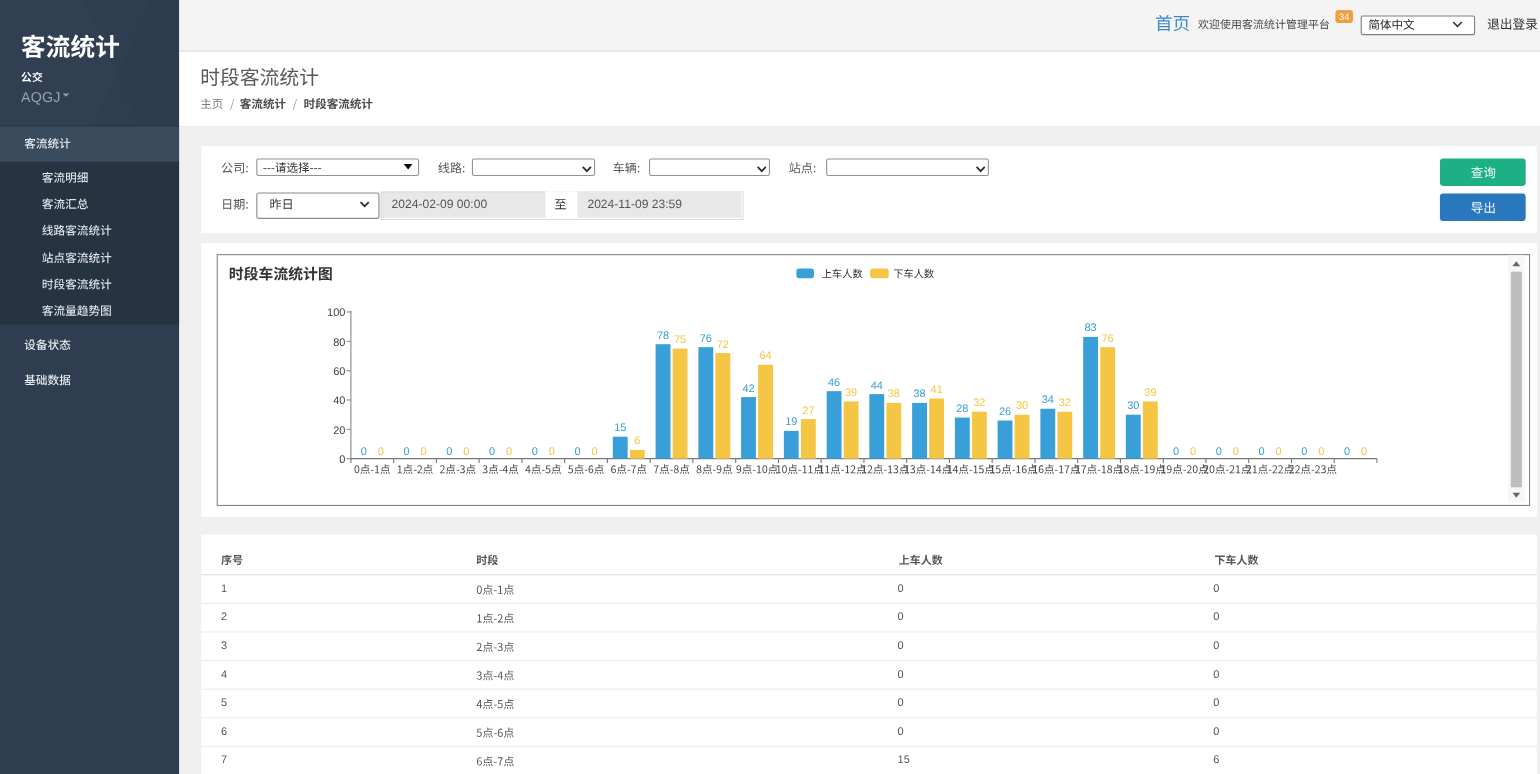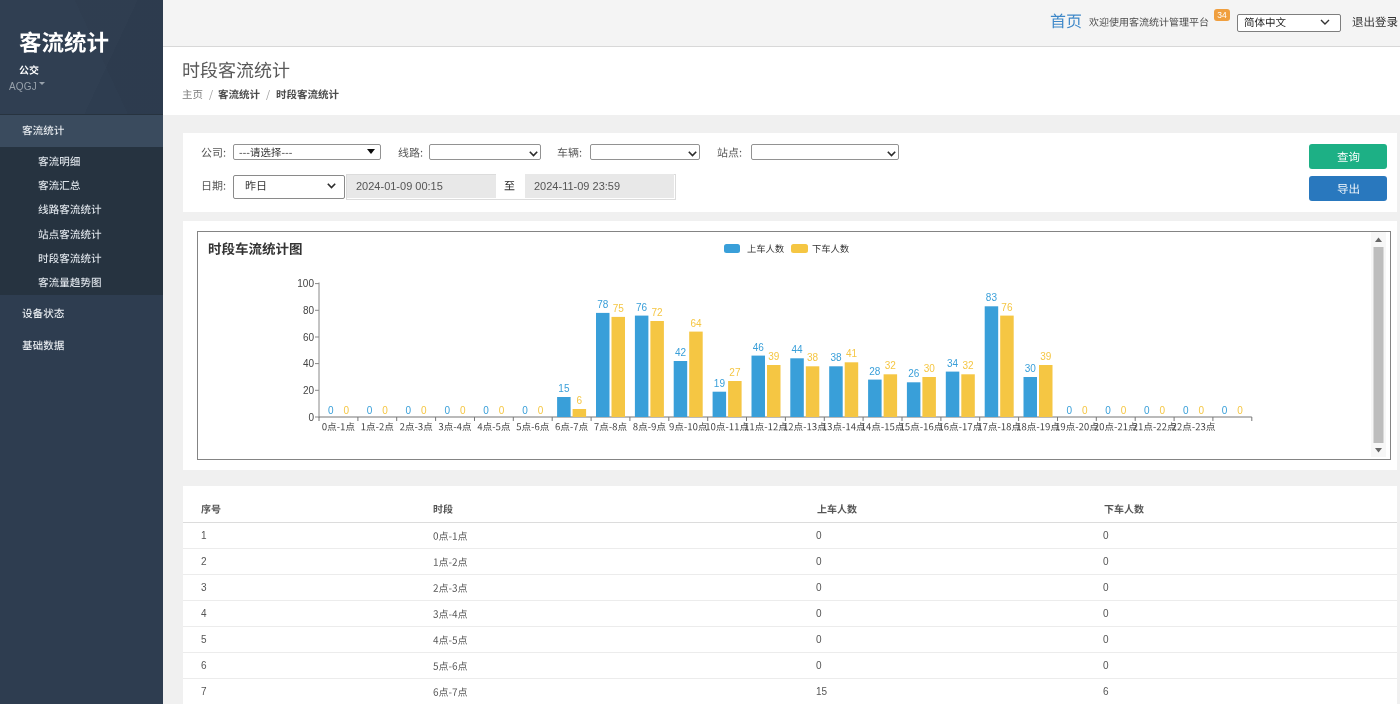--- a/index.html
+++ b/index.html
@@ -116,21 +116,21 @@
         <use href="#g7edfb" x="2000"></use>
         <use href="#g8ba1b" x="3000"></use>
       </g>
     </svg>
     <svg class="t" style="left:19.0px;top:65.0px" width="22.0" height="10.5">
       <g fill="#ffffff" transform="translate(0,8.80) scale(0.01000,-0.01000)">
         <use href="#g516cb" x="0"></use>
         <use href="#g4ea4b" x="1000"></use>
       </g>
     </svg>
-    <div style="position:absolute;left:9px;top:81px;width:120px;height:13px;color:#97a1ab;font-size:10px;letter-spacing:0.2px">AQGJ<span style="display:inline-block;width:2px"></span><span style="display:inline-block;width:0;height:0;border:3px solid transparent;border-top-color:#97a1ab;vertical-align:2px"></span></div>
+    <div style="position:absolute;left:19px;top:81px;width:120px;height:13px;color:#97a1ab;font-size:13px;letter-spacing:0.2px">AQGJ<span style="display:inline-block;width:2px"></span><span style="display:inline-block;width:0;height:0;border:3px solid transparent;border-top-color:#97a1ab;vertical-align:2px"></span></div>
     <div style="position:absolute;left:0;top:114px;width:163px;height:33px;background:#3a4b5e;border-top:1px solid #27333f"></div>
     <svg class="t" style="left:22.0px;top:125.3px" width="44.4" height="11.1">
       <g fill="#e9edf1" transform="translate(0,9.33) scale(0.01060,-0.01060)">
         <use href="#g5ba2m" x="0"></use>
         <use href="#g6d41m" x="1000"></use>
         <use href="#g7edfm" x="2000"></use>
         <use href="#g8ba1m" x="3000"></use>
       </g>
     </svg>
     <div style="position:absolute;left:0;top:147px;width:163px;height:148px;background:#263340"></div>
@@ -366,21 +366,21 @@
         <use href="#g65e5r" x="1000"></use>
       </g>
     </svg>
     <svg class="t" style="left:327.0px;top:183.1px" width="9" height="6">
       <path d="M0.8 0.8 L4.5 4.6 L8.2 0.8" stroke="#2b2b2b" stroke-width="1.6" fill="none"></path>
     </svg>
     <div style="position:absolute;left:346px;top:174px;width:150px;height:23.5px;background:#e8e8e8"></div>
     <div style="position:absolute;left:346px;top:174px;width:328px;height:23.5px;border:1px solid #dcdcdc"></div>
     <div style="position:absolute;left:496px;top:174px;width:28.5px;height:23.5px;background:#fff"></div>
     <div style="position:absolute;left:524.5px;top:174px;width:149.5px;height:23.5px;background:#e8e8e8"></div>
-    <div class="lt" style="left:356px;top:180px;width:130px;color:#555;font-size:11px">2024-01-09 00:15</div>
+    <div class="lt" style="left:356px;top:180px;width:130px;color:#555;font-size:11px">2024-02-09 00:00</div>
     <svg class="t" style="left:504.0px;top:180.0px" width="13.0" height="11.6">
       <g fill="#333" transform="translate(0,9.68) scale(0.01100,-0.01100)">
         <use href="#g81f3r" x="0"></use>
       </g>
     </svg>
     <div class="lt" style="left:534px;top:180px;width:130px;color:#555;font-size:11px">2024-11-09 23:59</div>
     <div style="position:absolute;left:1309px;top:144px;width:78px;height:25px;background:#1db085;border-radius:3px"></div>
     <svg class="t" style="left:1336.5px;top:150.5px" width="25.0" height="12.1">
       <g fill="#fff" transform="translate(0,10.12) scale(0.01150,-0.01150)">
         <use href="#g67e5r" x="0"></use>

